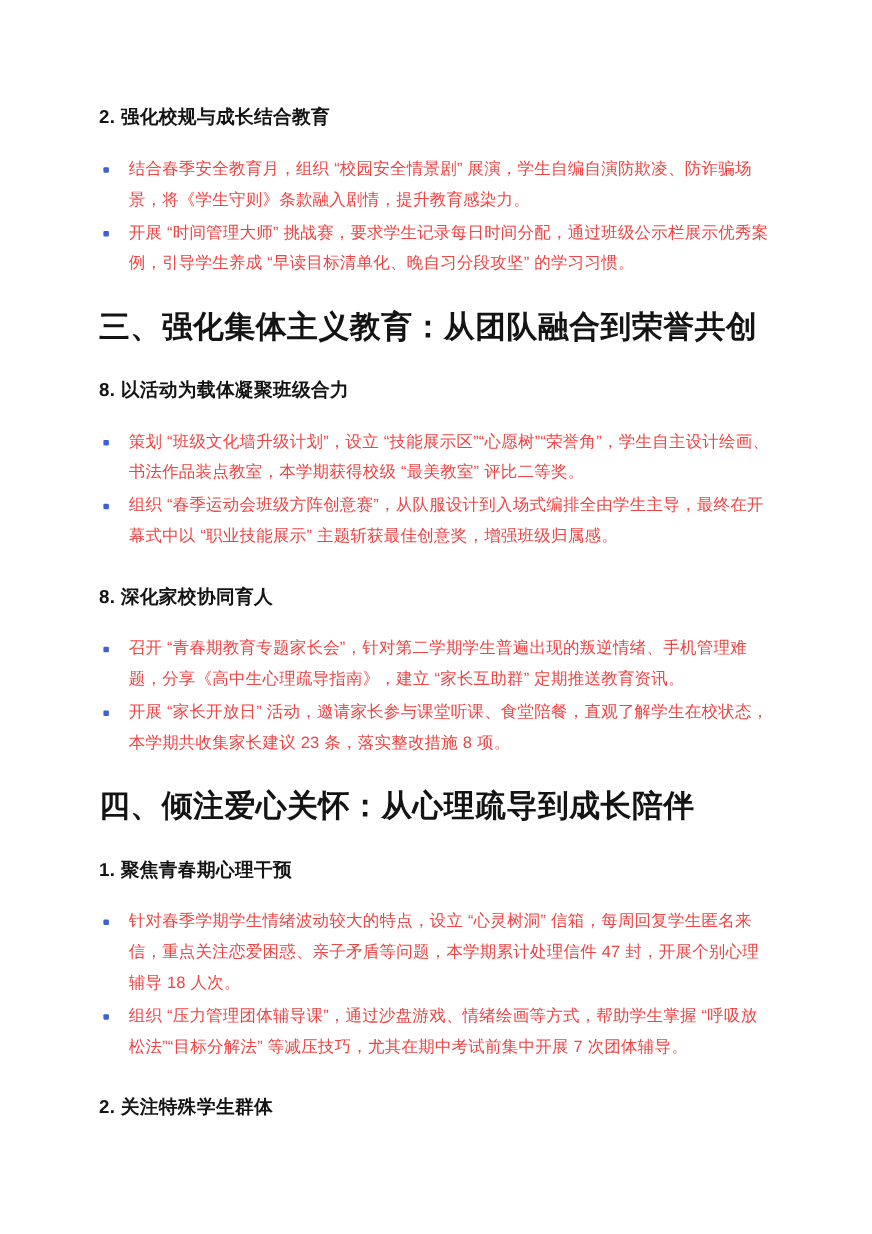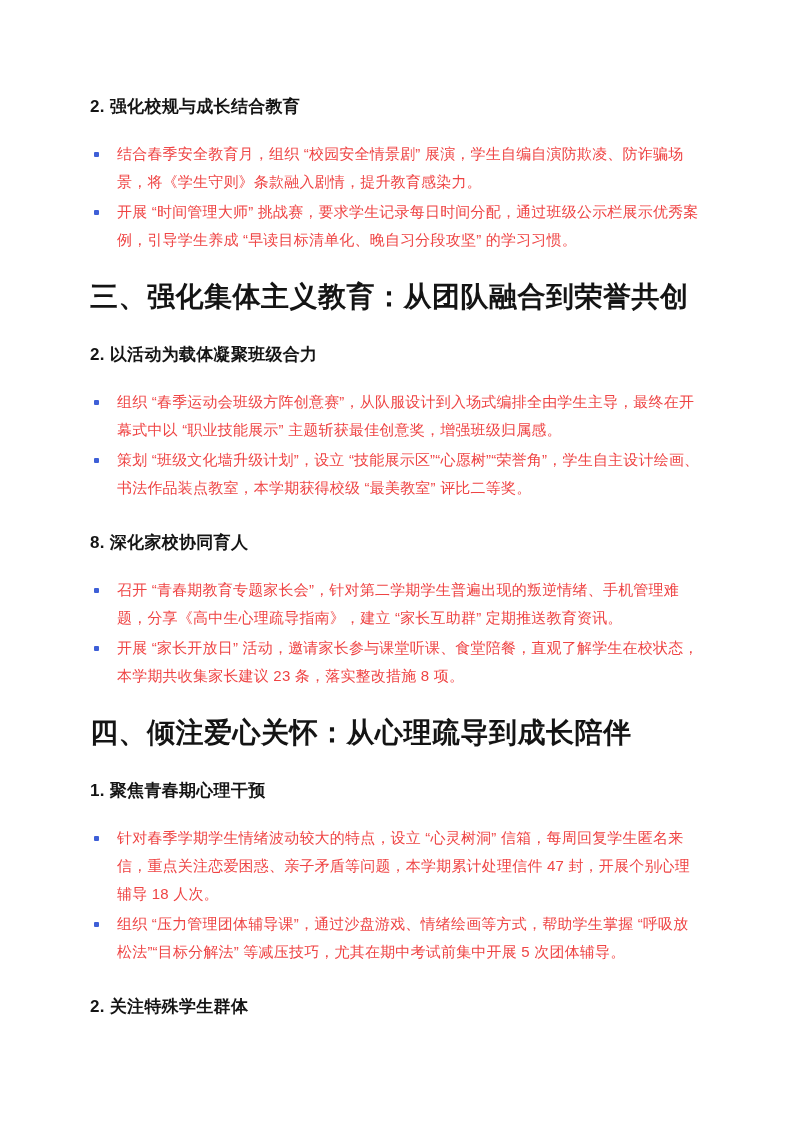--- a/index.html
+++ b/index.html
@@ -79,30 +79,30 @@
       <span class="li-text">结合春季安全教育月，组织 “校园安全情景剧” 展演，学生自编自演防欺凌、防诈骗场景，将《学生守则》条款融入剧情，提升教育感染力。</span>
     </li>
     <li>
       <span class="bullet"></span>
       <span class="li-text">开展 “时间管理大师” 挑战赛，要求学生记录每日时间分配，通过班级公示栏展示优秀案例，引导学生养成 “早读目标清单化、晚自习分段攻坚” 的学习习惯。</span>
     </li>
   </ul>
 
   <h2 class="sec">三、强化集体主义教育：从团队融合到荣誉共创</h2>
 
-  <h3 class="sub">2. 以活动为载体凝聚班级合力</h3>
+  <h3 class="sub">8. 以活动为载体凝聚班级合力</h3>
 
   <ul class="blist">
     <li>
       <span class="bullet"></span>
-      <span class="li-text">组织 “春季运动会班级方阵创意赛”，从队服设计到入场式编排全由学生主导，最终在开幕式中以 “职业技能展示” 主题斩获最佳创意奖，增强班级归属感。</span>
+      <span class="li-text">策划 “班级文化墙升级计划”，设立 “技能展示区”“心愿树”“荣誉角”，学生自主设计绘画、书法作品装点教室，本学期获得校级 “最美教室” 评比二等奖。</span>
     </li>
     <li>
       <span class="bullet"></span>
-      <span class="li-text">策划 “班级文化墙升级计划”，设立 “技能展示区”“心愿树”“荣誉角”，学生自主设计绘画、书法作品装点教室，本学期获得校级 “最美教室” 评比二等奖。</span>
+      <span class="li-text">组织 “春季运动会班级方阵创意赛”，从队服设计到入场式编排全由学生主导，最终在开幕式中以 “职业技能展示” 主题斩获最佳创意奖，增强班级归属感。</span>
     </li>
   </ul>
 
   <h3 class="sub">8. 深化家校协同育人</h3>
 
   <ul class="blist">
     <li>
       <span class="bullet"></span>
       <span class="li-text">召开 “青春期教育专题家长会”，针对第二学期学生普遍出现的叛逆情绪、手机管理难题，分享《高中生心理疏导指南》，建立 “家长互助群” 定期推送教育资讯。</span>
     </li>
@@ -116,19 +116,19 @@
 
   <h3 class="sub">1. 聚焦青春期心理干预</h3>
 
   <ul class="blist">
     <li>
       <span class="bullet"></span>
       <span class="li-text">针对春季学期学生情绪波动较大的特点，设立 “心灵树洞” 信箱，每周回复学生匿名来信，重点关注恋爱困惑、亲子矛盾等问题，本学期累计处理信件 47 封，开展个别心理辅导 18 人次。</span>
     </li>
     <li>
       <span class="bullet"></span>
-      <span class="li-text">组织 “压力管理团体辅导课”，通过沙盘游戏、情绪绘画等方式，帮助学生掌握 “呼吸放松法”“目标分解法” 等减压技巧，尤其在期中考试前集中开展 5 次团体辅导。</span>
+      <span class="li-text">组织 “压力管理团体辅导课”，通过沙盘游戏、情绪绘画等方式，帮助学生掌握 “呼吸放松法”“目标分解法” 等减压技巧，尤其在期中考试前集中开展 7 次团体辅导。</span>
     </li>
   </ul>
 
   <h3 class="sub">2. 关注特殊学生群体</h3>
 
 </div>
 
 </body></html>

